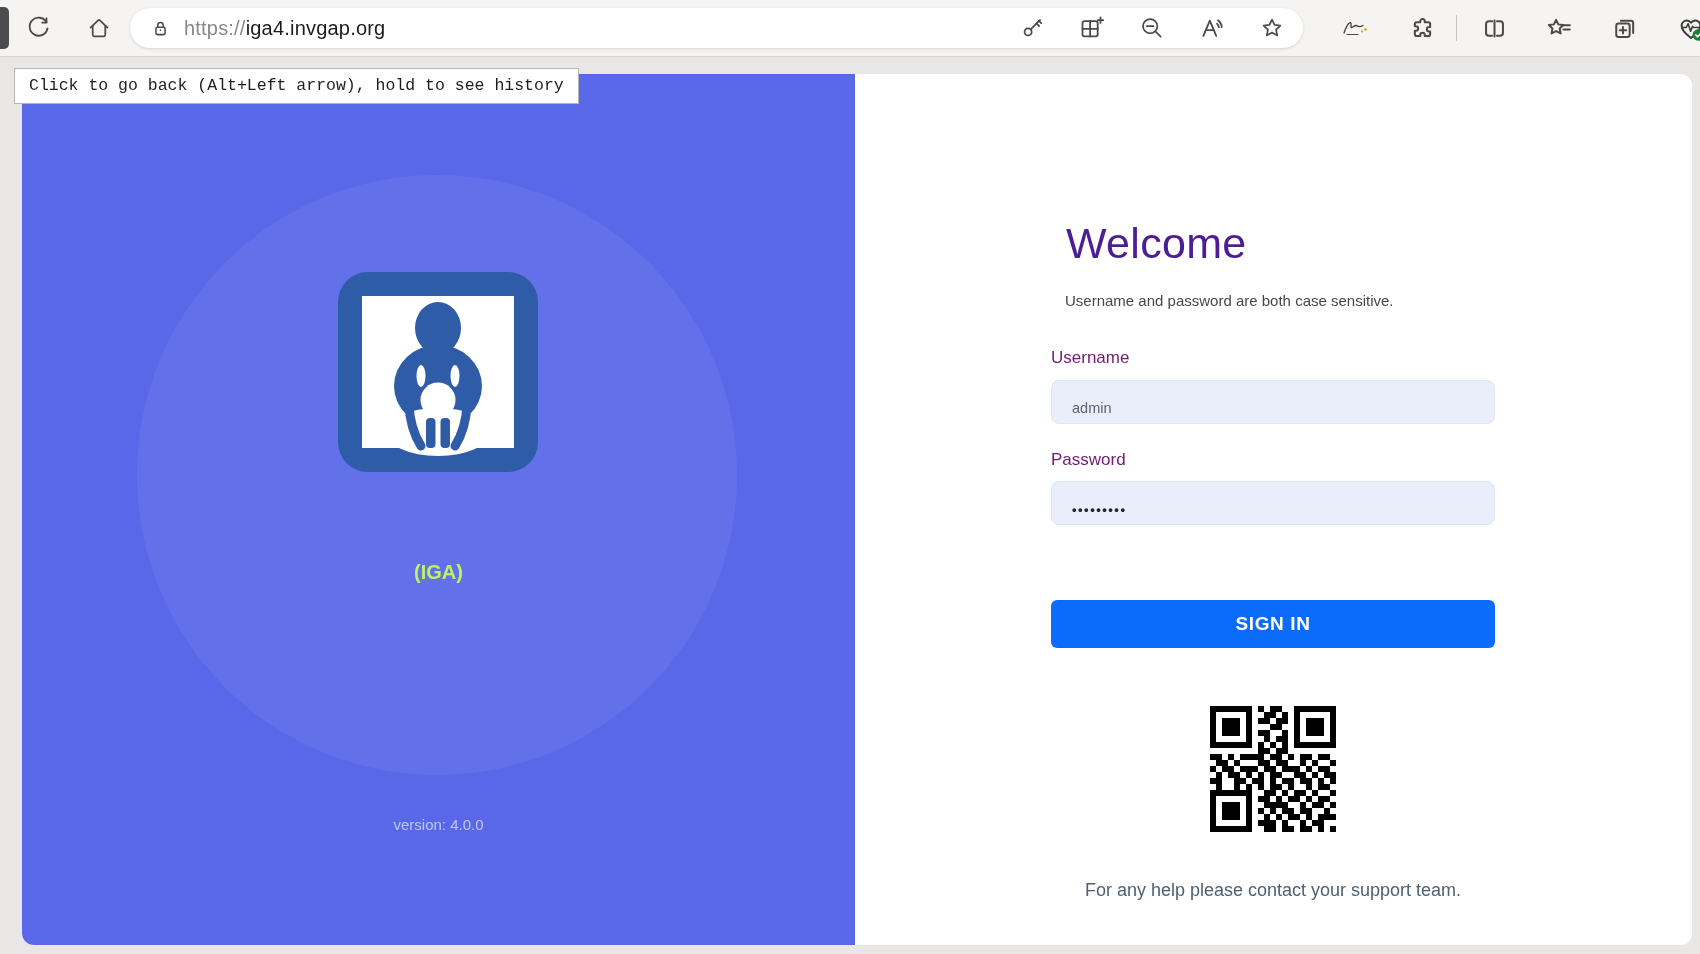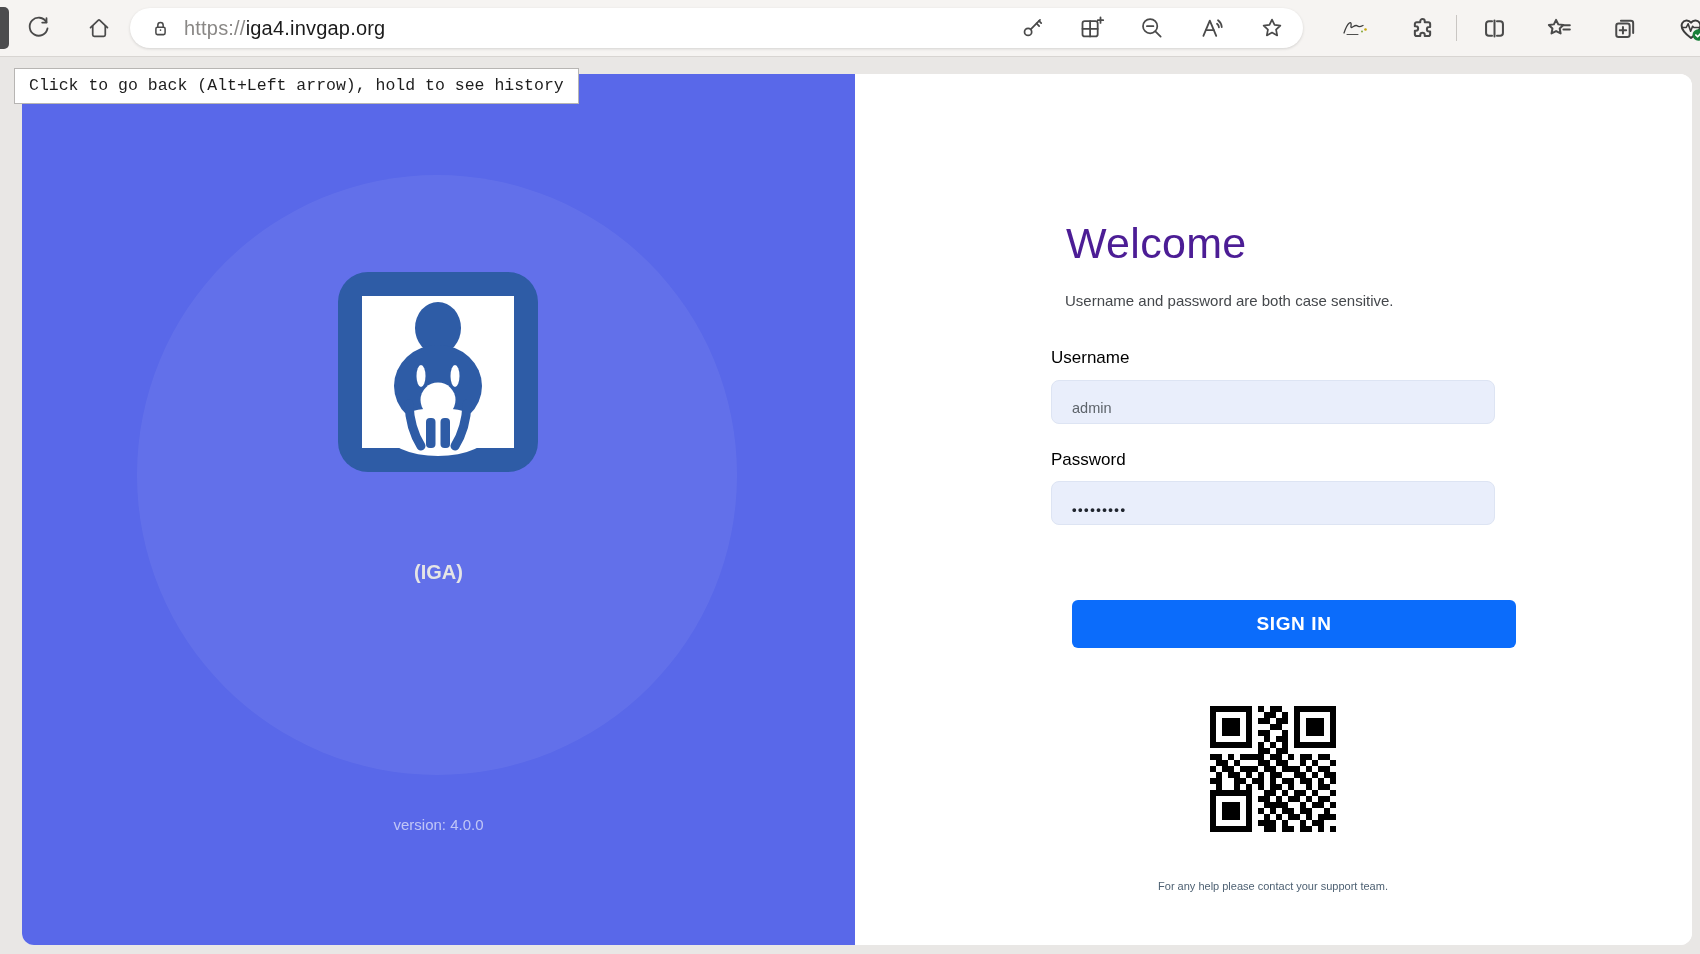--- a/index.html
+++ b/index.html
@@ -25,38 +25,38 @@
   .tb-divider{position:absolute;left:1456px;top:15px;width:1px;height:26px;background:#c9c6c3;}
   
   .tooltip{position:absolute;left:14px;top:68px;z-index:30;background:#ffffff;border:1px solid #b7b5b3;
     padding:7px 14px 8px 14px;font-size:16.5px;color:#1d1d1d;white-space:nowrap;font-family:Liberation Mono, monospace;}
   
   .page-card{position:absolute;left:22px;top:74px;width:1670px;height:871px;background:#ffffff;border-radius:12px;overflow:hidden;display:flex;}
   .blue-panel{position:relative;width:833px;height:100%;background:#5968e9;overflow:hidden;flex:none;}
   .halo{position:absolute;left:115px;top:101px;width:600px;height:600px;border-radius:50%;background:rgba(255,255,255,0.06);}
   .logo{position:absolute;left:316px;top:198px;width:200px;height:200px;}
   .brand-title{position:absolute;left:0;top:444px;width:100%;text-align:center;color:#eef0fc;font-size:30px;font-weight:bold;letter-spacing:.2px;}
-  .brand-sub{position:absolute;left:0;top:487px;width:100%;text-align:center;color:#e5e5e5;font-size:20px;font-weight:bold;}
+  .brand-sub{position:absolute;left:0;top:487px;width:100%;text-align:center;color:#bef264;font-size:20px;font-weight:bold;}
   .brand-version{position:absolute;left:0;top:742px;width:100%;text-align:center;color:rgba(255,255,255,0.62);font-size:15px;}
   .white-panel{position:relative;flex:1;height:100%;background:#ffffff;}
   .welcome{position:absolute;left:196px;top:130px;margin:15px;font-size:43px;font-weight:400;color:#4c1d95;letter-spacing:.3px;}
   .note{position:absolute;left:196px;top:204px;margin:14px;font-size:15px;color:#45484c;}
-  .fld-label{position:absolute;left:196px;font-size:17px;color:#000000;}
+  .fld-label{position:absolute;left:196px;font-size:17px;color:#701a75;}
   .lab-user{top:274px;}
   .lab-pass{top:376px;}
   .field{position:absolute;left:196px;width:444px;height:44px;box-sizing:border-box;background:#e9eefb;border:1px solid #dde4f3;
     border-radius:8px;padding:12px 0 0 20px;font-family:"Liberation Sans",sans-serif;font-size:14.5px;color:#5e646b;outline:none;}
   .f-user{top:306px;}
   .f-pass{top:407px;font-size:13px;letter-spacing:1.5px;color:#20252e;font-weight:bold;}
   .signin{position:absolute;left:196px;top:526px;width:444px;height:48px;background:#0b6cfb;color:#ffffff;border:none;
-    border-radius:6px;font-family:"Liberation Sans",sans-serif;font-size:19px;font-weight:bold;letter-spacing:.6px;cursor:pointer;margin-left:21px;}
+    border-radius:6px;font-family:"Liberation Sans",sans-serif;font-size:19px;font-weight:bold;letter-spacing:.6px;cursor:pointer;}
   .qr{position:absolute;left:353px;top:630px;width:130px;height:130px;background:#ffffff;display:grid;
     grid-template-columns:repeat(21,1fr);grid-template-rows:repeat(21,1fr);padding:2px;box-sizing:border-box;}
   .qr div.on{background:#000000;}
-  .help{position:absolute;left:196px;top:806px;width:444px;margin:0;text-align:center;font-size:11px;color:#4e6173;}
+  .help{position:absolute;left:196px;top:806px;width:444px;margin:0;text-align:center;font-size:18px;color:#4e6173;}
   .ic{stroke:#4a4a4a;stroke-width:1.6;fill:none;stroke-linecap:round;stroke-linejoin:round;}
 </style>
 </head>
 <body>
 
 <div class="toolbar">
   <div class="edge-sliver"></div>
 
   <button class="tb-btn" style="left:19px">
     <svg width="27" height="27" viewBox="0 0 24 24" class="ic">

